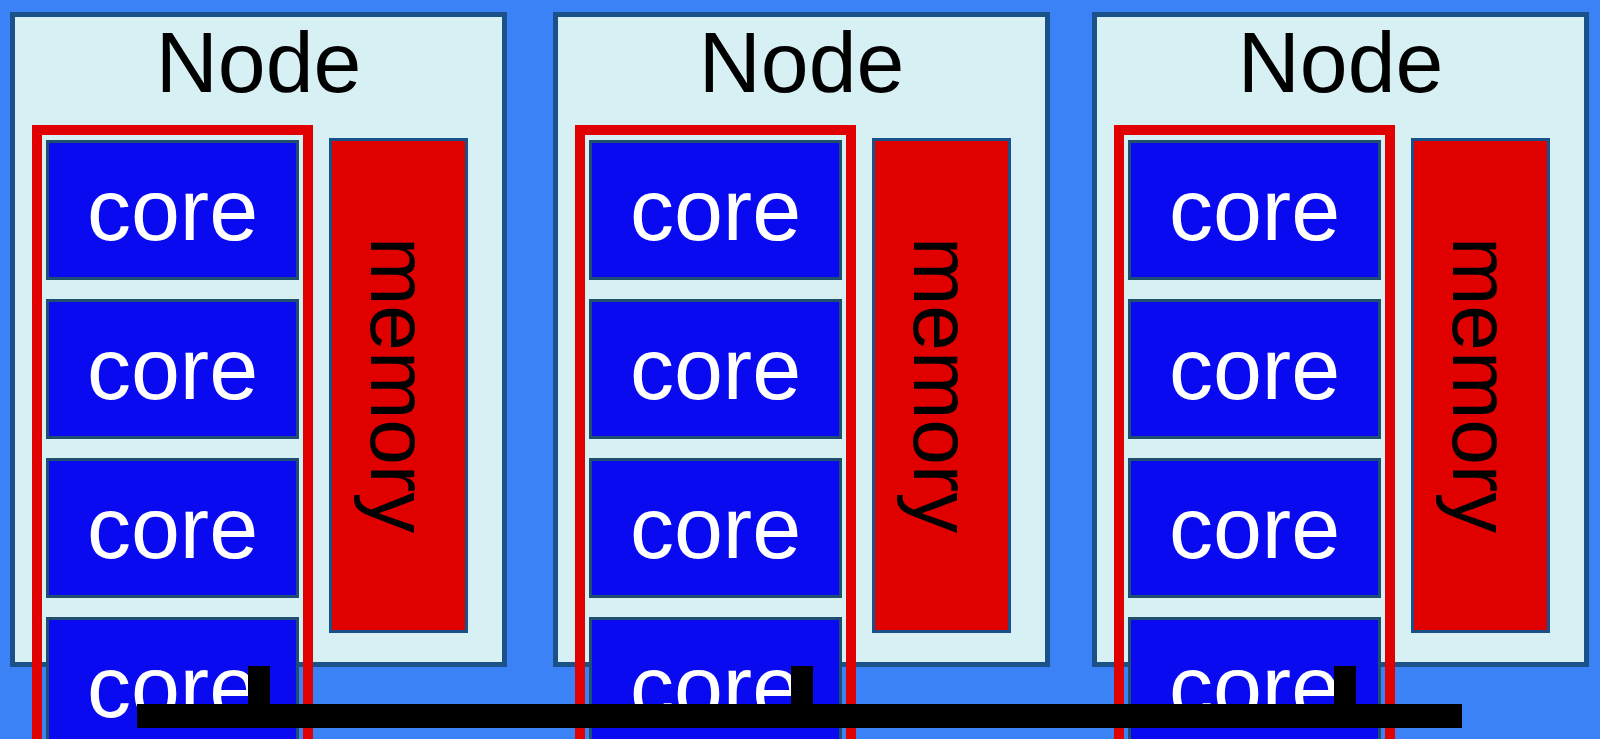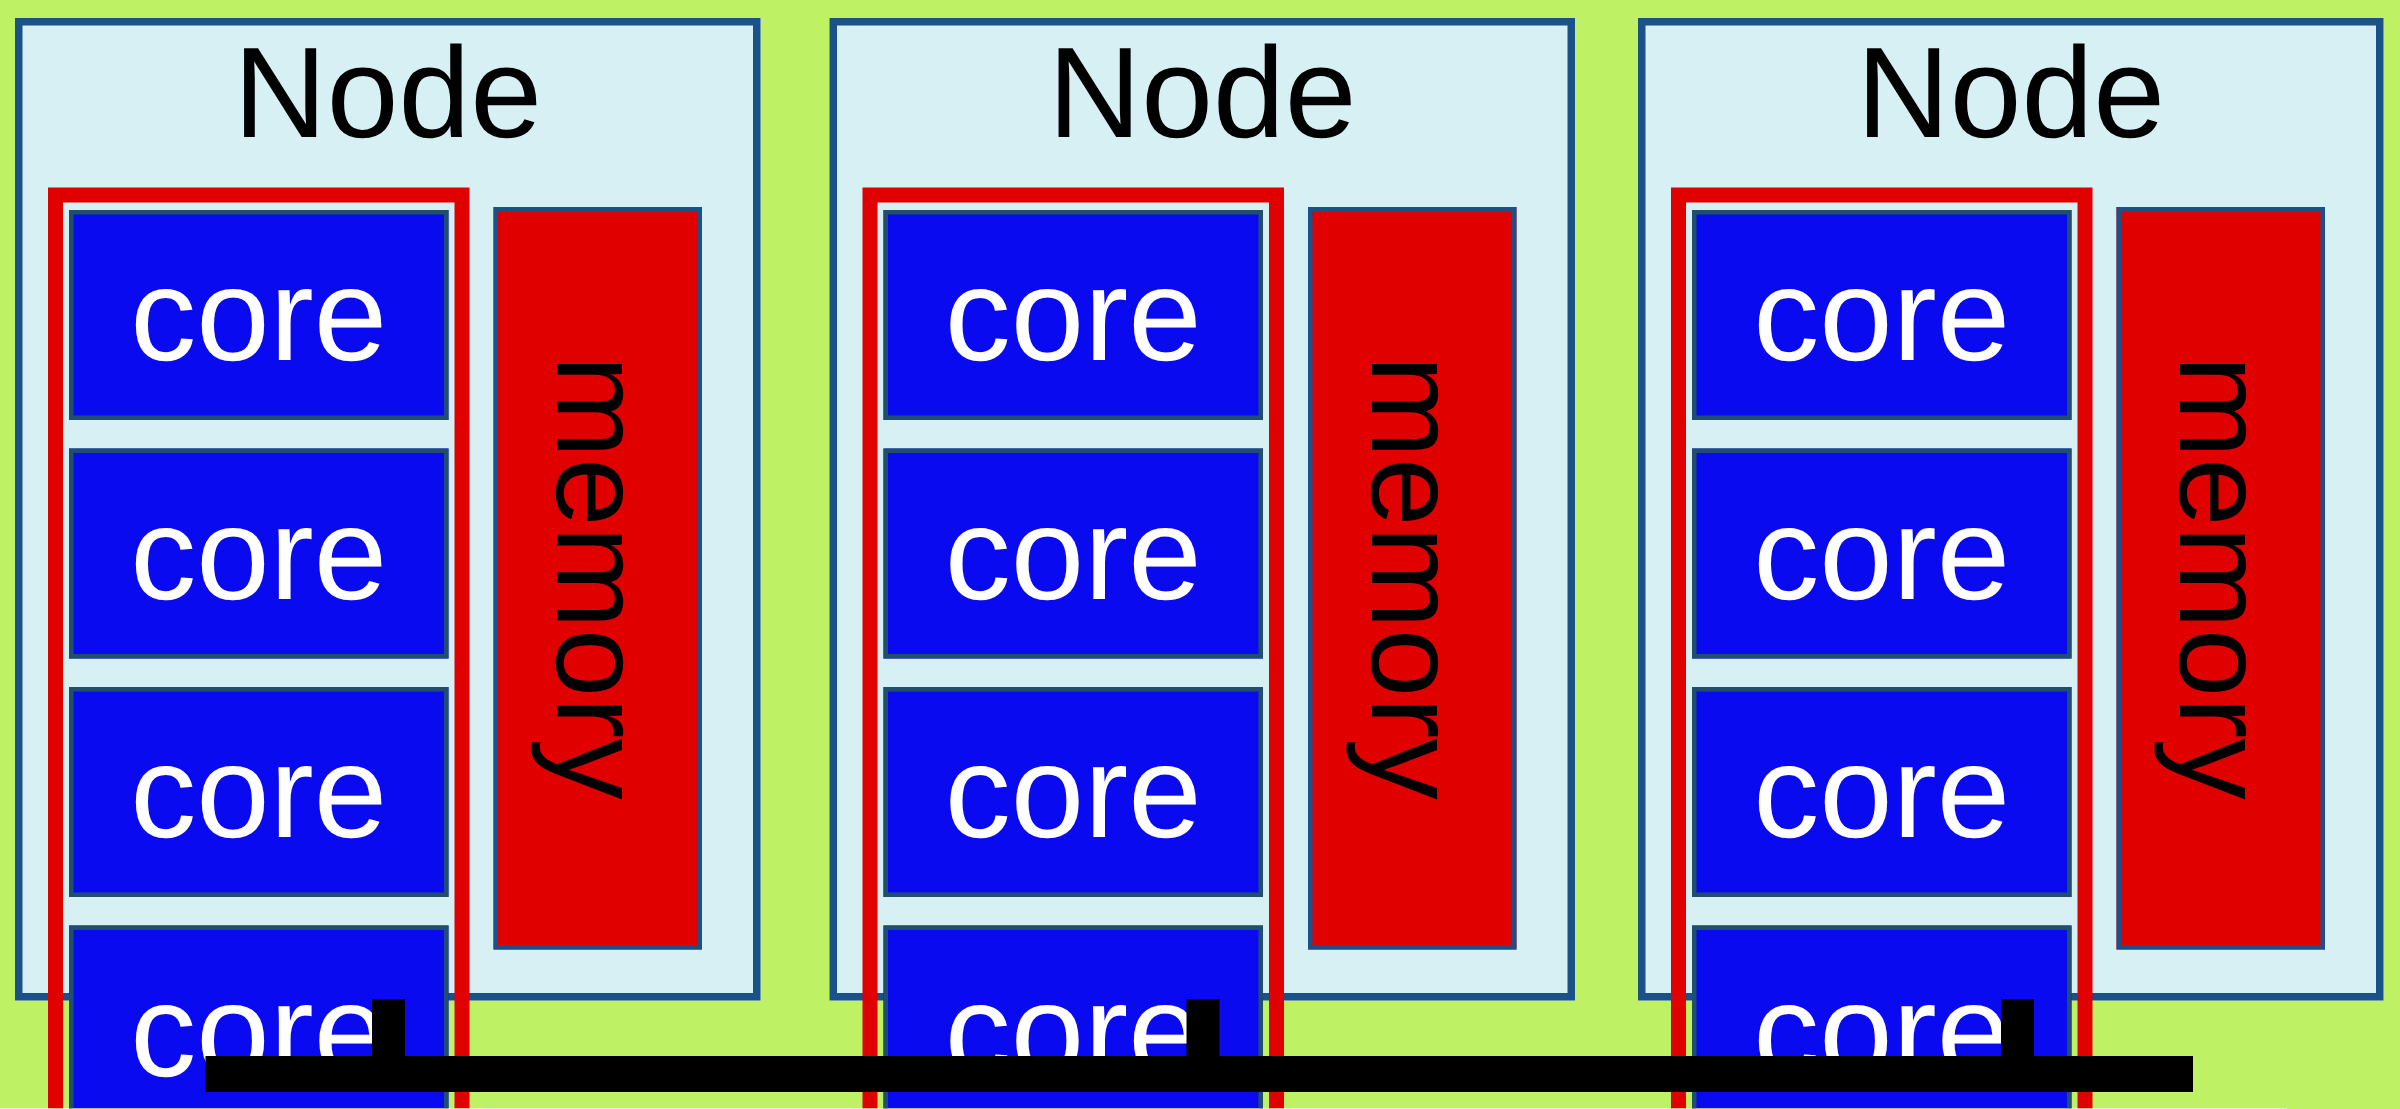--- a/index.html
+++ b/index.html
@@ -5,21 +5,21 @@
   html, body {
     margin: 0;
     padding: 0;
     background: #ffffff;
     font-family: "Liberation Sans", sans-serif;
   }
   .stage {
     position: relative;
     width: 1600px;
     height: 739px;
-    background: #bef264;
+    background: #3b82f6;
     overflow: hidden;
   }
   .node {
     position: absolute;
     top: 12px;
     width: 497px;
     height: 655px;
     background: #d7f0f4;
     border: 5px solid #1a5189;
     box-sizing: border-box;

